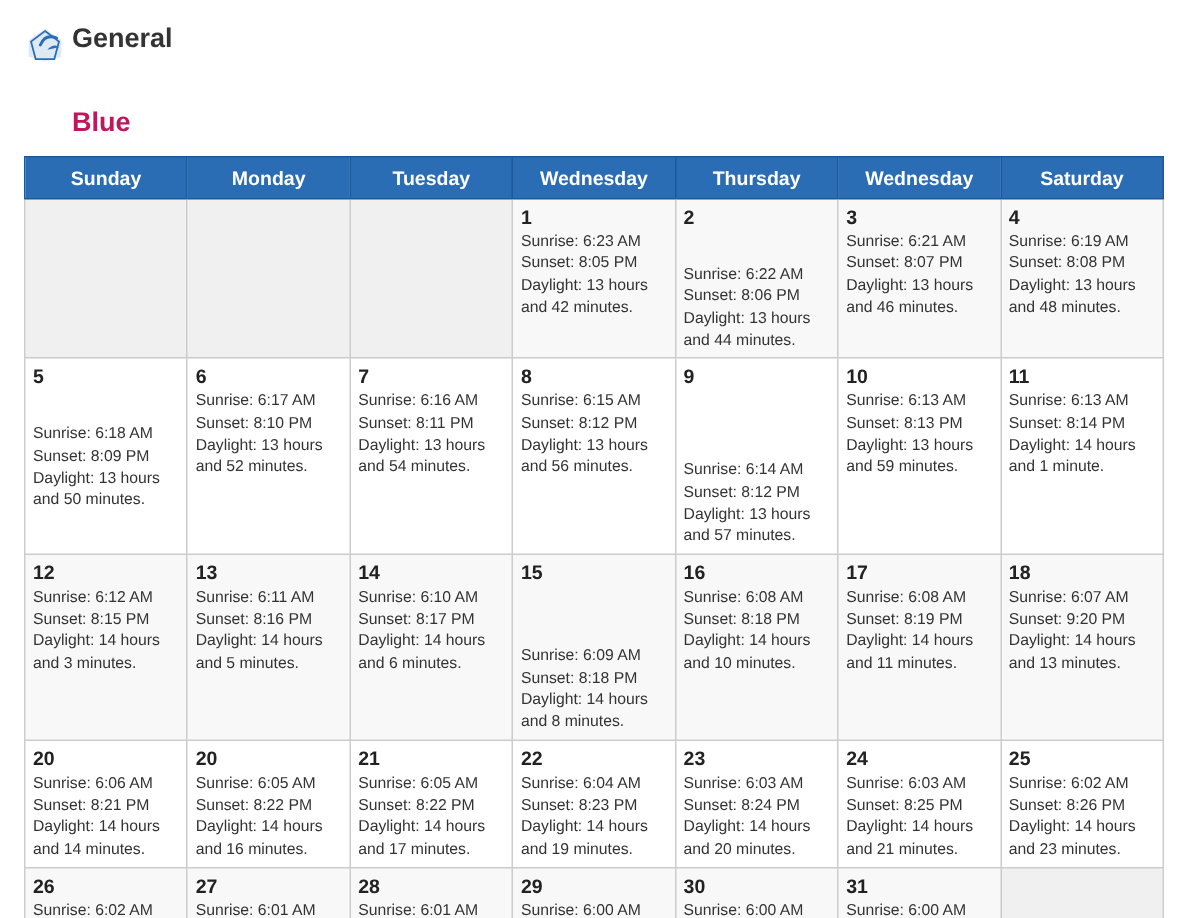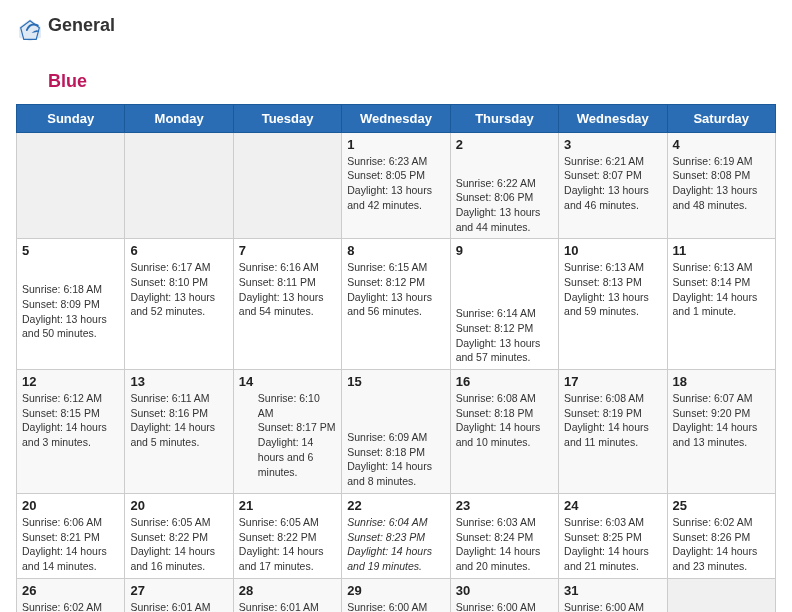--- a/index.html
+++ b/index.html
@@ -200,21 +200,21 @@
 Daylight: 14 hours and 3 minutes.</div>
         </td>
         <td>
           <span class="day-number">13</span>
           <div class="day-info" style="white-space: pre-line;">Sunrise: 6:11 AM
 Sunset: 8:16 PM
 Daylight: 14 hours and 5 minutes.</div>
         </td>
         <td>
           <span class="day-number">14</span>
-          <div class="day-info" style="white-space: pre-line; margin-left: 19px;">Sunrise: 6:10 AM
+          <div class="day-info" style="white-space: pre-line;">Sunrise: 6:10 AM
 Sunset: 8:17 PM
 Daylight: 14 hours and 6 minutes.</div>
         </td>
         <td>
           <span class="day-number">15</span>
           <div class="day-info" style="white-space: pre-line; margin-top: 41px;">Sunrise: 6:09 AM
 Sunset: 8:18 PM
 Daylight: 14 hours and 8 minutes.</div>
         </td>
         <td>
@@ -250,21 +250,21 @@
 Daylight: 14 hours and 16 minutes.</div>
         </td>
         <td>
           <span class="day-number">21</span>
           <div class="day-info" style="white-space: pre-line;">Sunrise: 6:05 AM
 Sunset: 8:22 PM
 Daylight: 14 hours and 17 minutes.</div>
         </td>
         <td>
           <span class="day-number">22</span>
-          <div class="day-info" style="white-space: pre-line; font-style: italic;">Sunrise: 6:04 AM
+          <div class="day-info" style="white-space: pre-line;">Sunrise: 6:04 AM
 Sunset: 8:23 PM
 Daylight: 14 hours and 19 minutes.</div>
         </td>
         <td>
           <span class="day-number">23</span>
           <div class="day-info" style="white-space: pre-line;">Sunrise: 6:03 AM
 Sunset: 8:24 PM
 Daylight: 14 hours and 20 minutes.</div>
         </td>
         <td>

